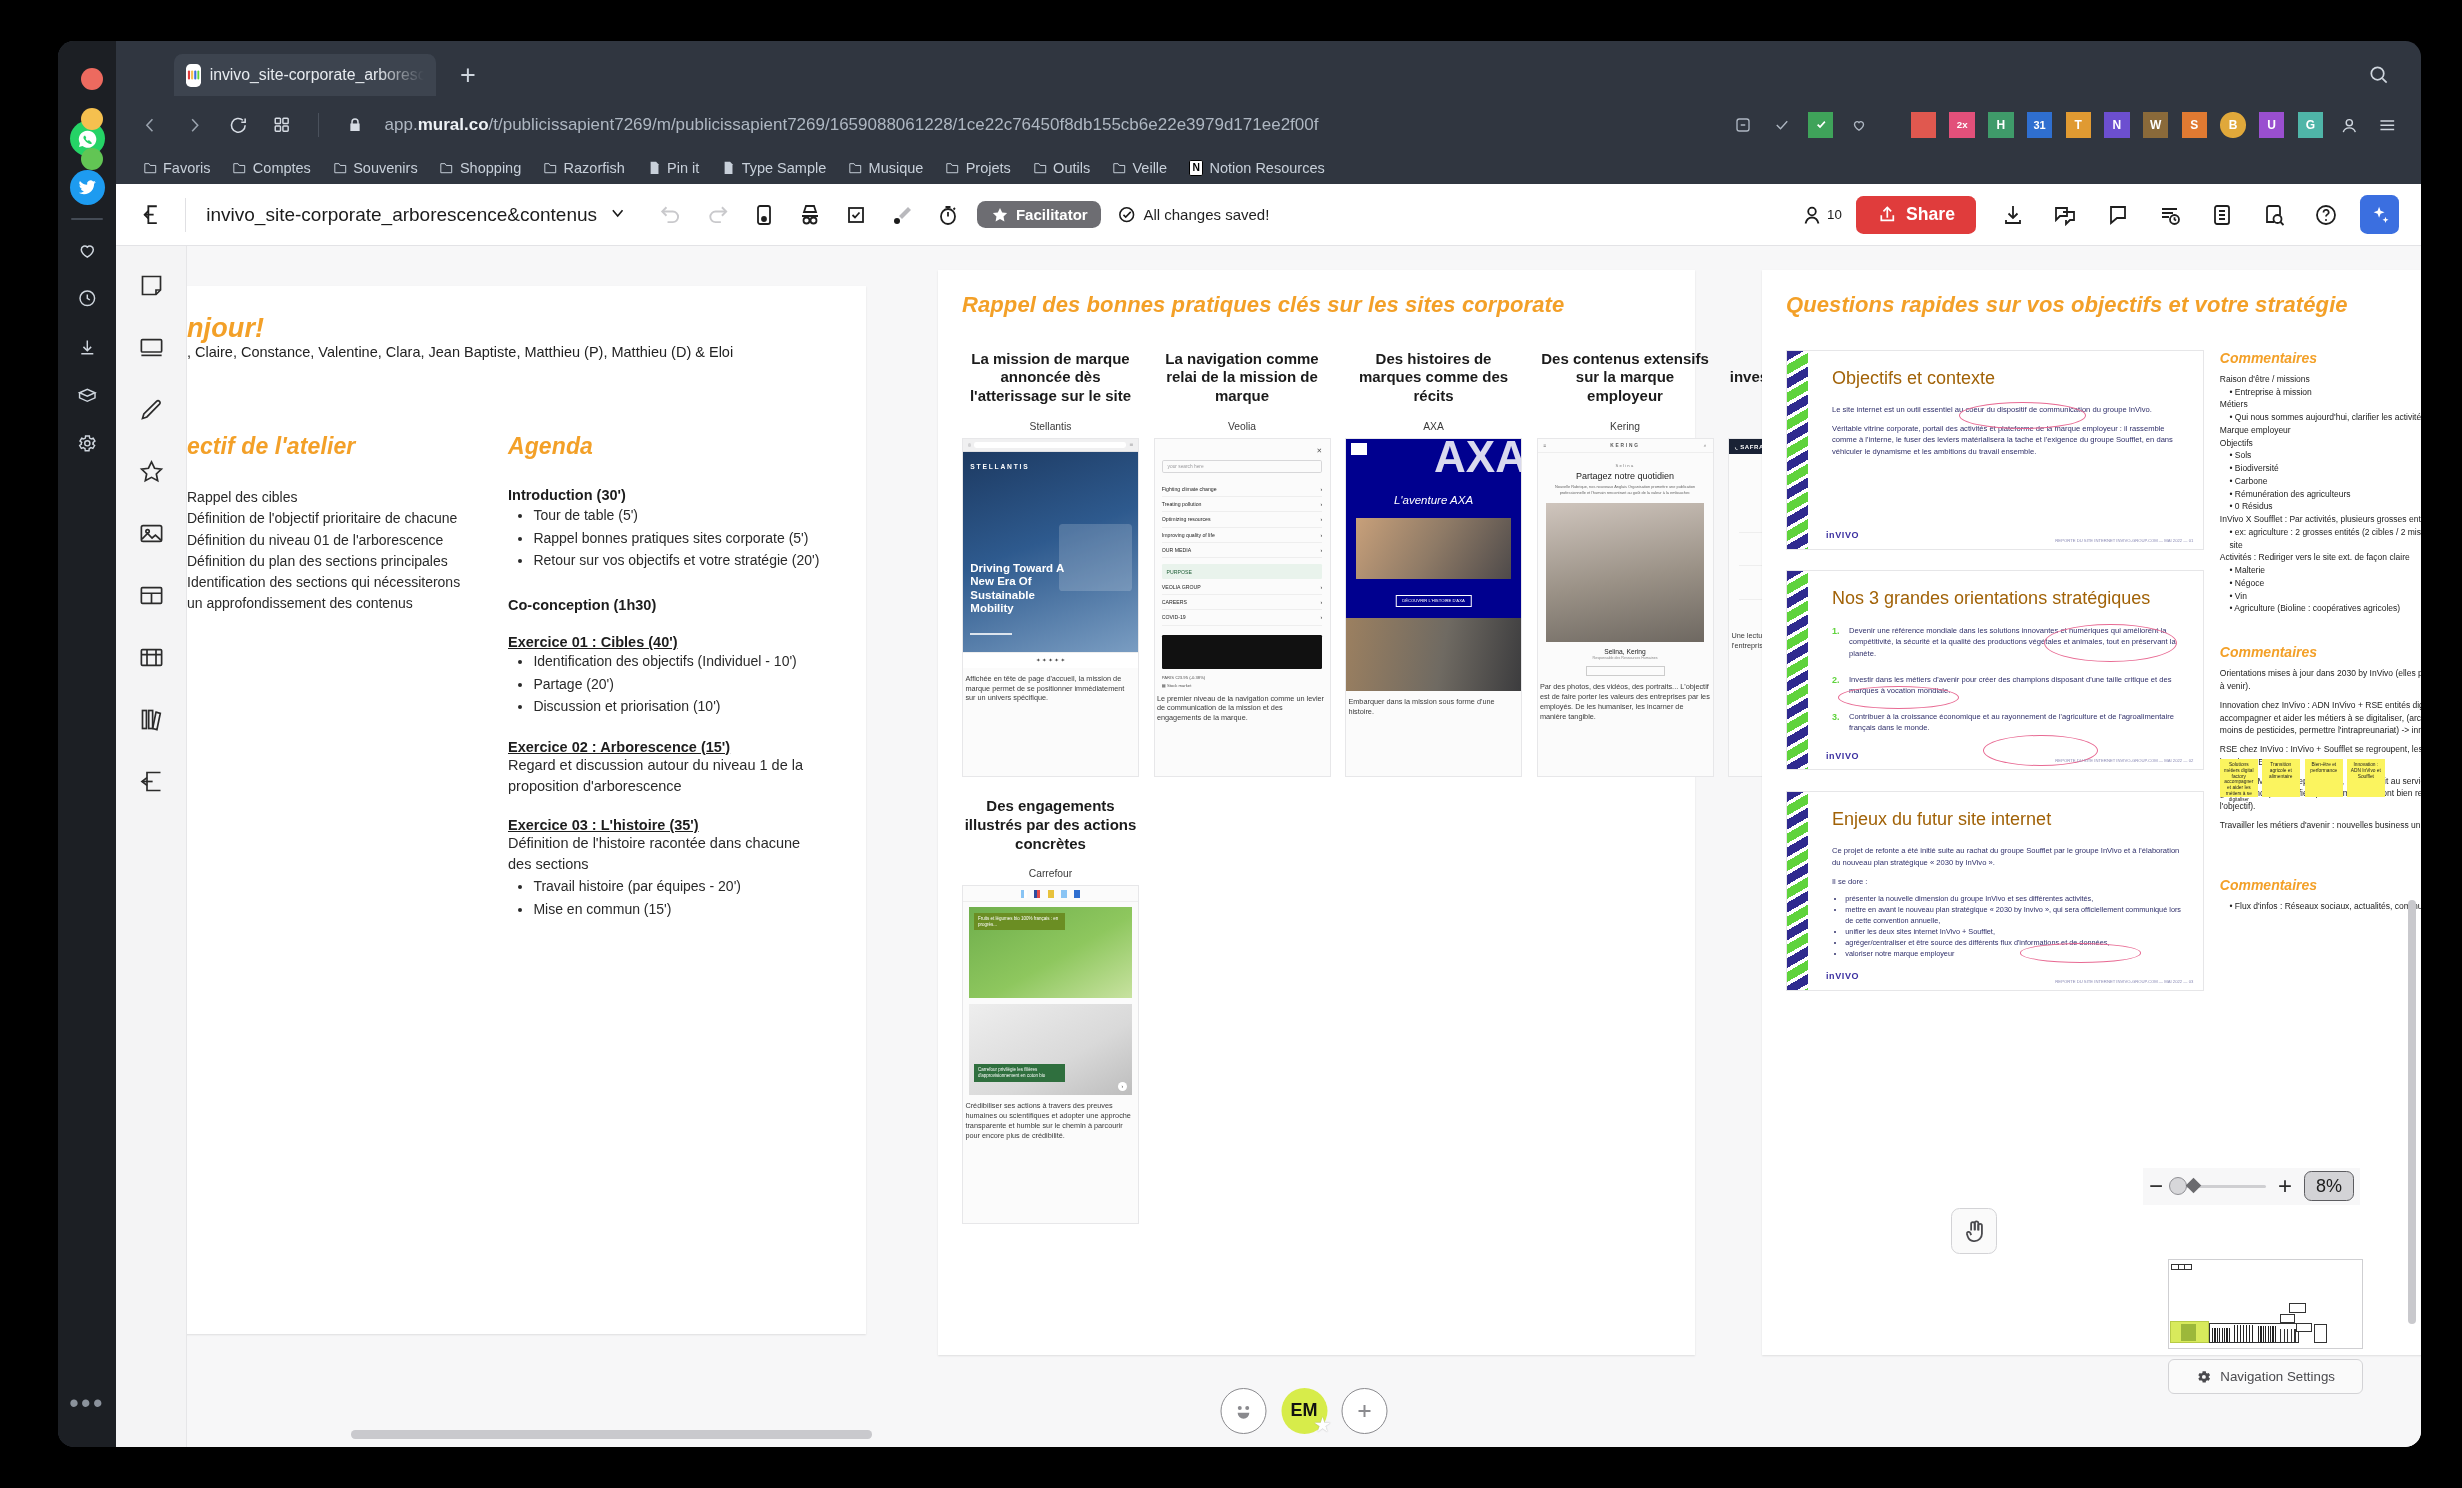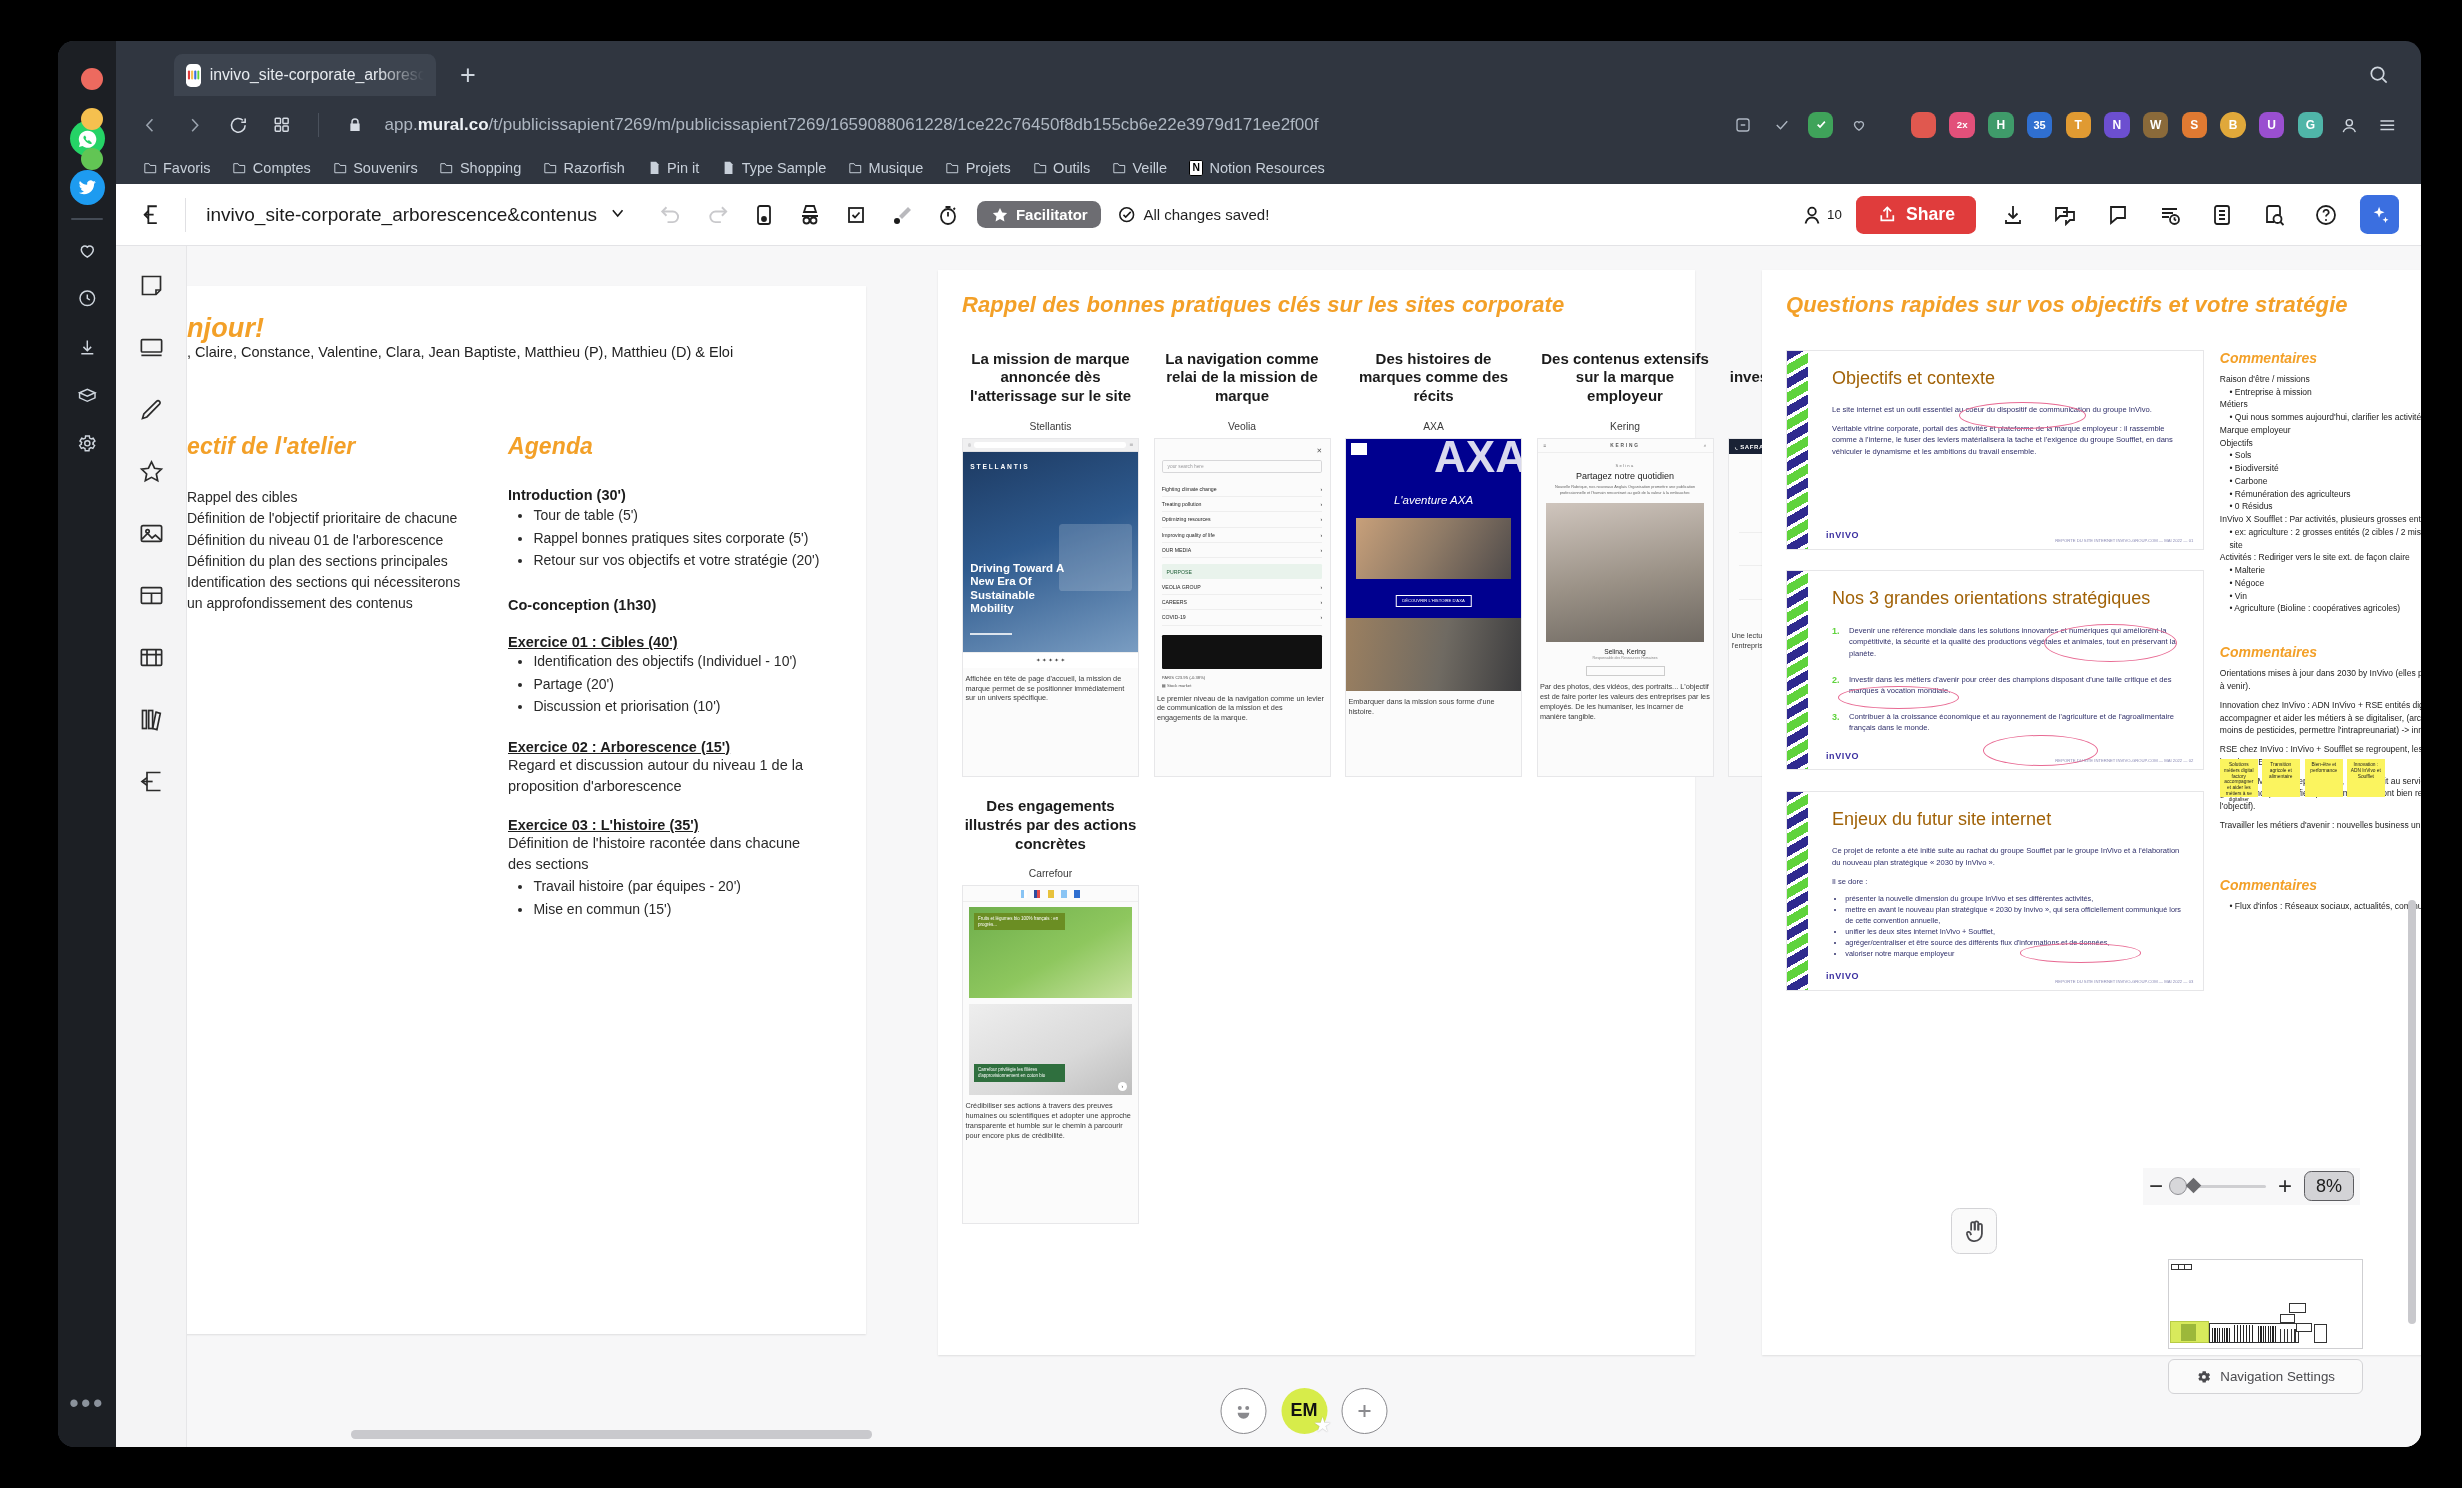--- a/index.html
+++ b/index.html
@@ -37,21 +37,21 @@
   #win-search { position:absolute; right:31.5px; top:22px; color:#cfd6de; }
 
   
   #urlrow { position:absolute; left:58px; top:56px; right:0; height:56px; display:flex; align-items:center; padding:0 20.6px; gap:15.8px; }
   .navbtn { color:#9aa3ae; display:flex; align-items:center; justify-content:center; width:28px; height:28px; }
   .navbtn.act { color:#d6dce4; }
   .vdiv { width:1.2px; height:24px; background:#4a515c; margin:0 6px; }
   #urltext { color:#aeb7c2; font-size:17px; white-space:nowrap; }
   #urltext b { color:#eef2f6; font-weight:700; }
   #omni-right { margin-left:auto; display:flex; align-items:center; gap:13.3px; }
-  .ext { width:25.4px; height:25.4px; border-radius:8px; display:flex; align-items:center; justify-content:center;
+  .ext { width:25.4px; height:25.4px; border-radius:0; display:flex; align-items:center; justify-content:center;
          font-size:12px; color:#fff; font-weight:700; }
 
   
   #bookmarks { position:absolute; left:58px; top:111px; right:0; height:31.5px; display:flex; align-items:center; padding-left:18px; gap:4.8px; }
   .bm { display:flex; align-items:center; gap:6px; padding:2.4px 8.5px; color:#c8d0da; font-size:14.5px; white-space:nowrap; }
   .bm svg { width:14.5px; height:15.8px; }
   .bm .nlogo { width:14.5px; height:15.8px; background:#fff; color:#000; border:1.2px solid #000; border-radius:1.8px;
                font-size:10.3px; display:flex; align-items:center; justify-content:center; font-weight:700; }
 
   
@@ -281,21 +281,21 @@
         </div>
       <div class="ext" style="color:#aeb7c2">
           <svg viewBox="0 0 24 24" width="18" height="18" fill="none" stroke="currentColor" stroke-width="1.8">
             <path d="M12 19s-6-4-6-8a3.4 3.4 0 016-2.2A3.4 3.4 0 0118 11c0 4-6 8-6 8z"></path>
           </svg>
         </div>
       <div style="width:12px"></div>
       <div class="ext" style="background:#e0584f"></div>
       <div class="ext" style="background:#e2507a; font-size:9.7px;">2x</div>
       <div class="ext" style="background:#3f9b6a">H</div>
-      <div class="ext" style="background:#2f6fd0; font-size:11px;">35</div>
+      <div class="ext" style="background:#2f6fd0; font-size:11px;">31</div>
       <div class="ext" style="background:#e09a32">T</div>
       <div class="ext" style="background:#6c4fd0">N</div>
       <div class="ext" style="background:#8a6a3a">W</div>
       <div class="ext" style="background:#e07a32">S</div>
       <div class="ext" style="background:#e0a83a; border-radius:50%;">B</div>
       <div class="ext" style="background:#9a4fd0">U</div>
       <div class="ext" style="background:#4fb5a8">G</div>
       <div class="ext" style="color:#cfd6de">
           <svg viewBox="0 0 24 24" width="20.6" height="20.6" fill="none" stroke="currentColor" stroke-width="1.7">
             <circle cx="12" cy="9" r="3.6"></circle>

